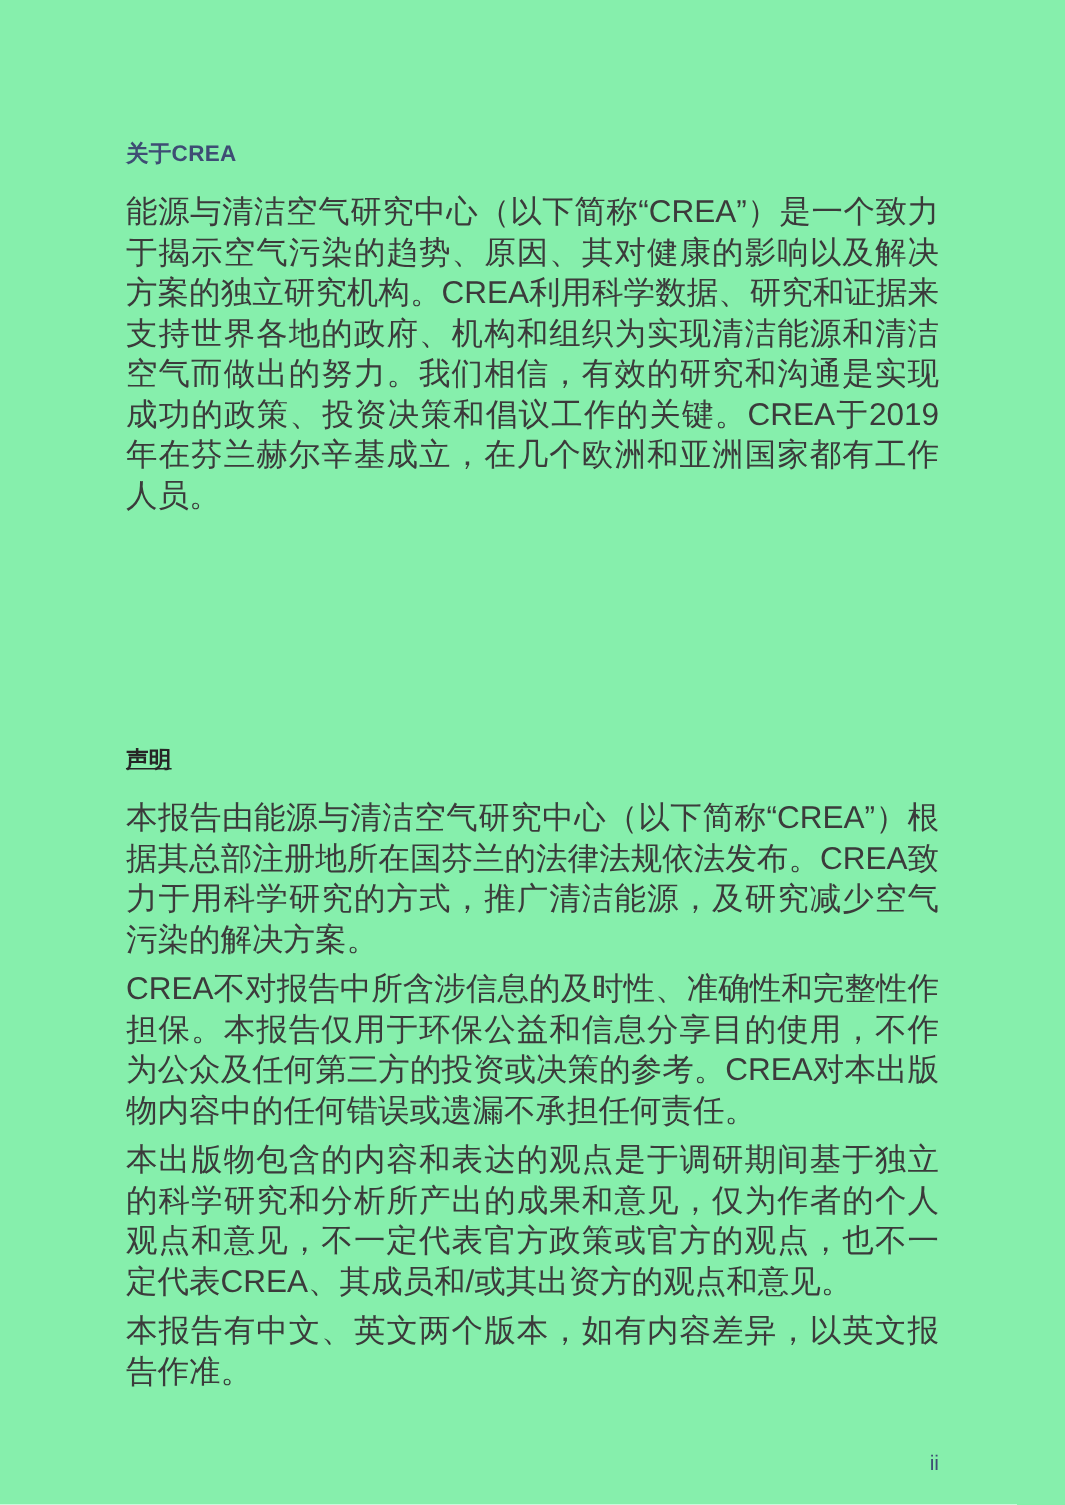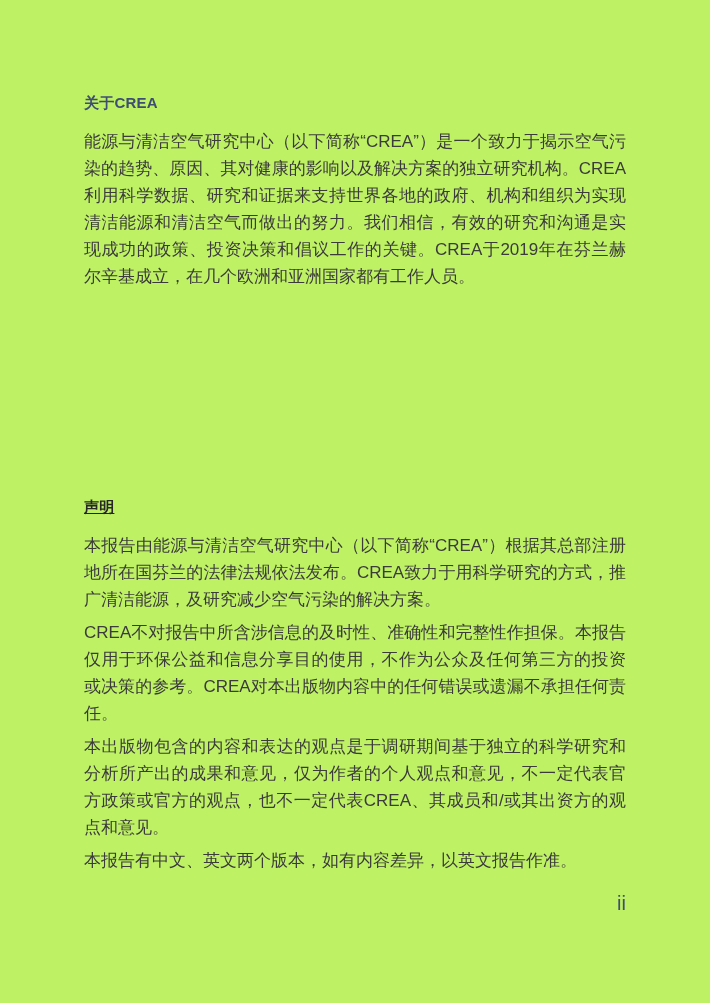--- a/index.html
+++ b/index.html
@@ -4,21 +4,21 @@
 <style>
   html, body {
     margin: 0;
     padding: 0;
     background: #ffffff;
   }
   .page {
     position: relative;
     width: 710px;
     height: 1003px;
-    background: #bef264;
+    background: #86efac;
     font-family: "Liberation Sans", "DejaVu Sans", sans-serif;
     overflow: hidden;
   }
   .section {
     position: absolute;
     left: 84px;
     width: 542px;
   }
   .section-about { top: 93px; }
   .section-statement { top: 497px; }
@@ -31,35 +31,35 @@
     letter-spacing: 0.2px;
   }
   .section-about h2.sec-heading {
     color: var(--color-accent, #3e4d74);
   }
   .section-statement h2.sec-heading {
     color: var(--color-heading, #262626);
     text-decoration: underline;
   }
   p.body-par {
-    font-size: 17px;
+    font-size: 21px;
     line-height: 27px;
     color: var(--color-body, #3b3b3b);
     text-align: justify;
     text-justify: inter-ideograph;
     margin: 0 0 6px 0;
     word-break: break-all;
   }
   p.body-par:last-child { margin-bottom: 0; }
 
   .page-number {
     position: absolute;
-    top: 894px;
+    top: 966px;
     right: 84px;
-    font-size: 20px;
+    font-size: 14px;
     line-height: 18px;
     color: var(--color-accent, #3e4d74);
   }
 </style>
 </head>
 <body>
 
 <div class="page">
 
   <div class="section section-about">

